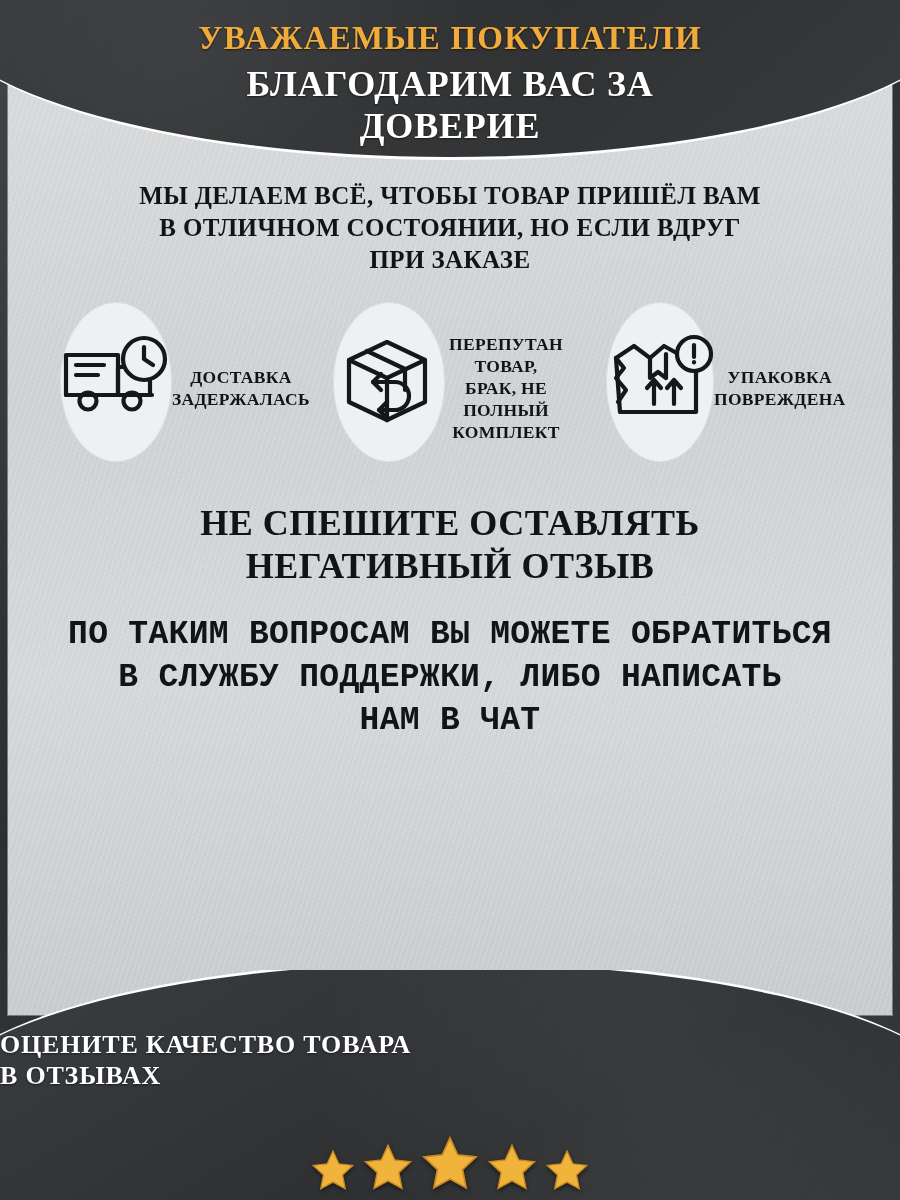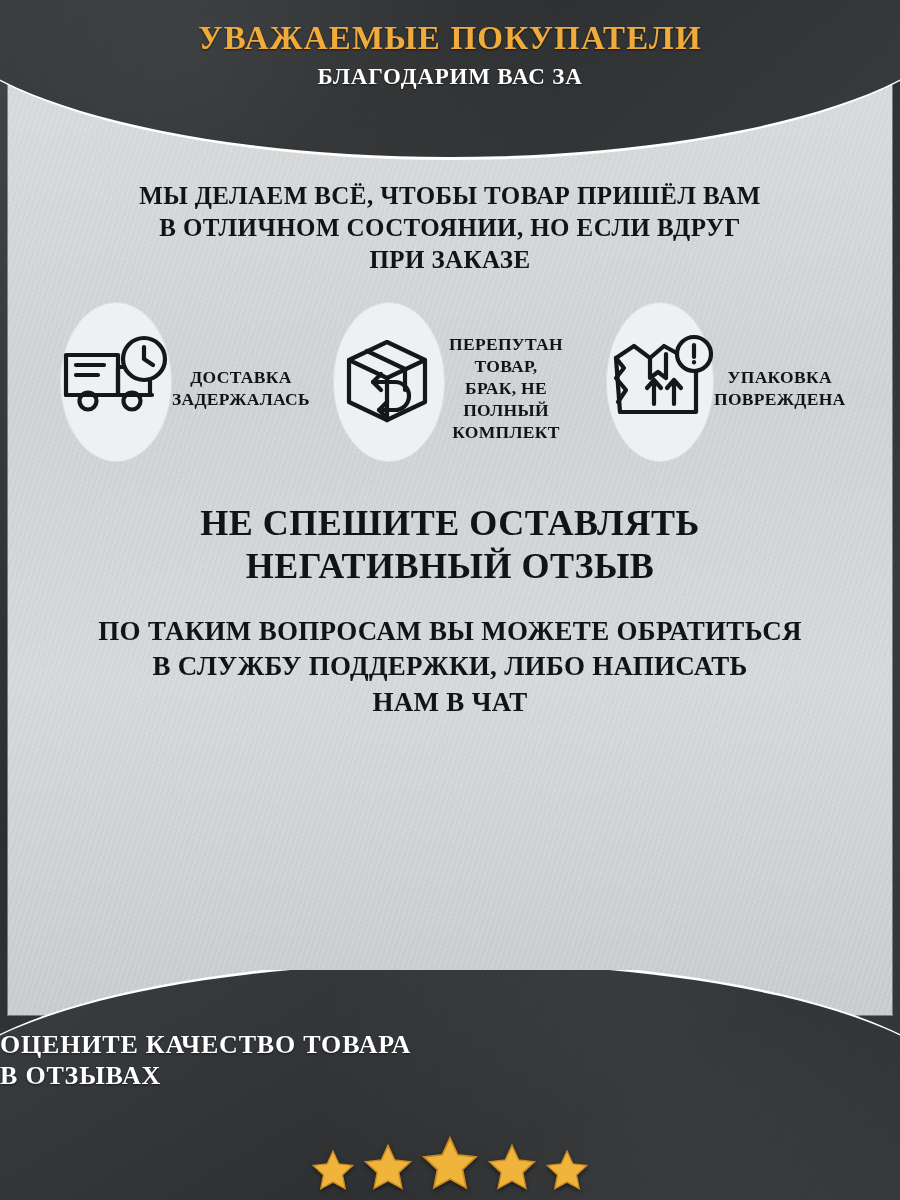--- a/index.html
+++ b/index.html
@@ -96,21 +96,21 @@
   }
   .title-main {
     font-size: 33px;
     font-weight: bold;
     letter-spacing: 1.2px;
     color: #f0ab3a;
     text-shadow: 0 1px 2px rgba(0,0,0,.6);
   }
   .title-sub {
     margin-top: 6px;
-    font-size: 23px;
+    font-size: 36px;
     font-weight: bold;
     line-height: 1.18;
     letter-spacing: .8px;
     color: #ffffff;
     text-shadow: 0 1px 2px rgba(0,0,0,.55);
   }
 
   
   .bottom-band {
     position: absolute;
@@ -221,24 +221,25 @@
 
   .headline {
     margin-top: 40px;
     font-size: 36px;
     font-weight: bold;
     line-height: 1.2;
     letter-spacing: .5px;
   }
   .support {
     margin-top: 26px;
-    font-size: 27px;
+    font-size: 33px;
     font-weight: bold;
     line-height: 1.3;
     letter-spacing: .3px;
+    font-family: Liberation Mono, monospace;
   }
 </style>
 </head>
 <body>
 
 <div class="bg-dark">
   <div class="bg-noise"></div>
 </div>
 
 <div class="panel">
@@ -334,20 +335,21 @@
 </div>
 
 <div class="top-band">
   <div class="arc"></div>
   <div class="arc-noise"></div>
 </div>
 <div class="top-text">
   <div class="title-main">УВАЖАЕМЫЕ ПОКУПАТЕЛИ</div>
   <div class="title-sub">
     <div>БЛАГОДАРИМ ВАС ЗА</div>
+    <div>ДОВЕРИЕ</div>
   </div>
 </div>
 
 <div class="bottom-band">
   <div class="arc"></div>
   <div class="arc-noise"></div>
 </div>
 <div class="bottom-text">
   <div>ОЦЕНИТЕ КАЧЕСТВО ТОВАРА</div>
   <div>В ОТЗЫВАХ</div>

